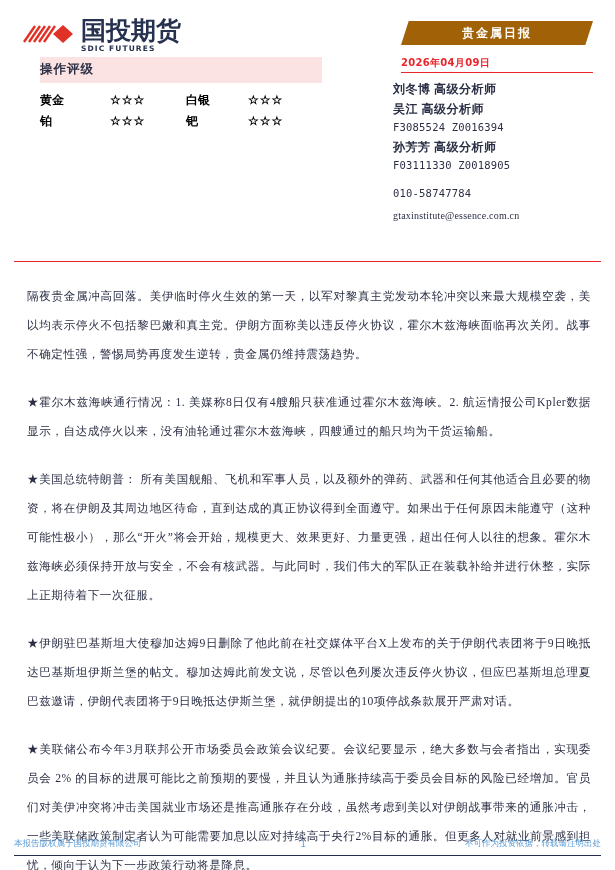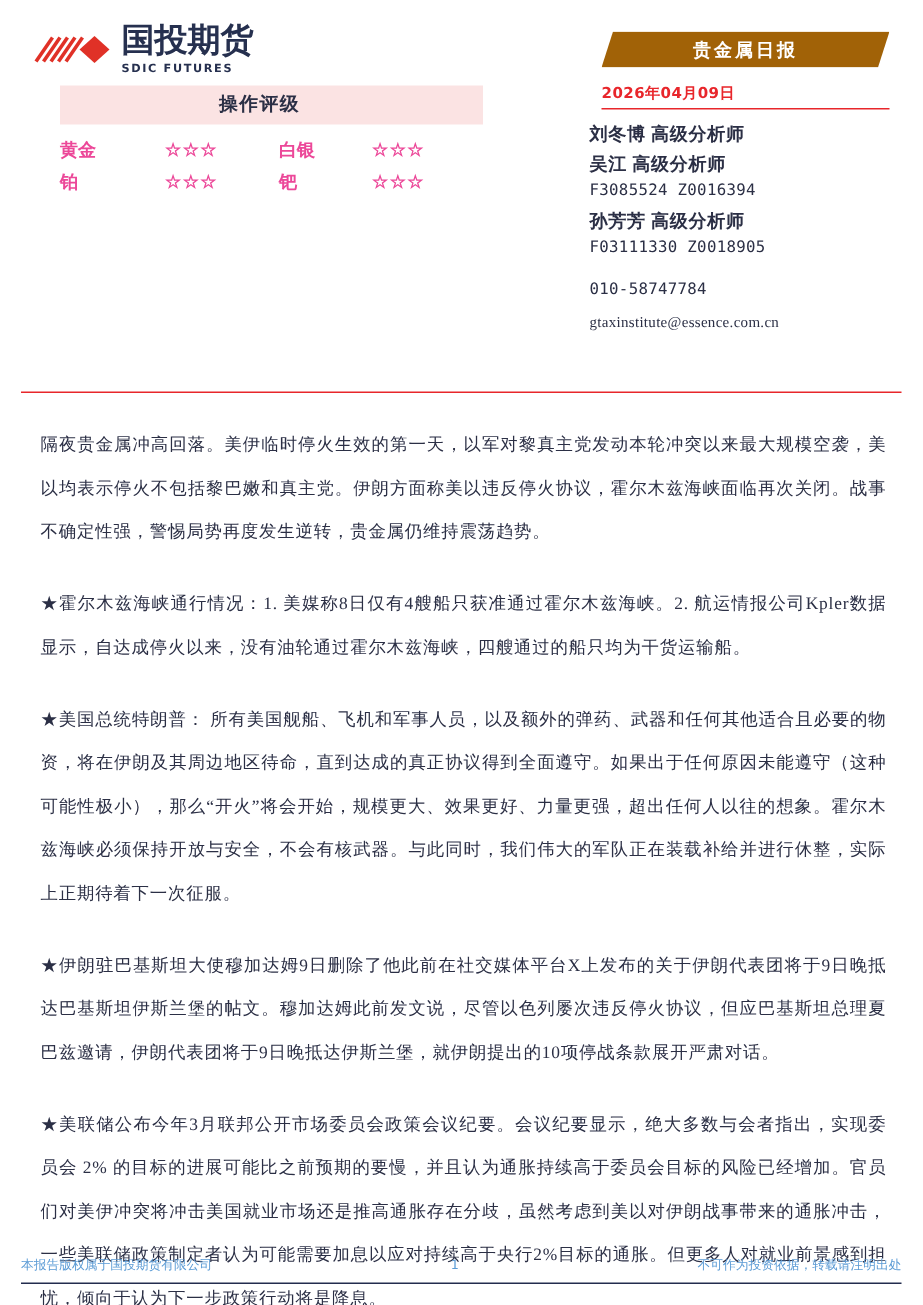--- a/index.html
+++ b/index.html
@@ -34,23 +34,23 @@
     width: 52px;
     height: 28px;
   }
   .logo-mark svg { display: block; }
   .logo-textblock {
     display: flex;
     flex-direction: column;
     line-height: 1;
   }
   .logo-cn {
-    font-family: Liberation Mono, monospace;
-    font-weight: bold;
-    font-size: 22px;
+    font-family: Liberation Serif, serif;
+    font-weight: bold;
+    font-size: 25px;
     letter-spacing: 0px;
     color: #26304f;
   }
   .logo-en {
     font-family: "DejaVu Sans", sans-serif;
     font-weight: bold;
     font-size: 7.5px;
     letter-spacing: 1.1px;
     color: #26304f;
     margin-top: 2px;
@@ -58,37 +58,36 @@
 
   
   .rating {
     position: absolute;
     left: 40px;
     top: 57px;
     width: 282px;
   }
   .rating-title {
     background: #fbe3e3;
-    text-align: center;
     font-size: 12.5px;
     font-weight: bold;
     padding: 4px 16px 5px 0;
     letter-spacing: 1px;
     color: #2b2f45;
   }
   .rating-table {
     width: 100%;
     border-collapse: collapse;
     margin-top: 7px;
   }
   .rating-table td {
     font-size: 12px;
     font-weight: bold;
     padding: 2px 0;
-    color: #ec4899;
+    color: #000000;
     white-space: nowrap;
   }
   .col-name  { width: 70px; padding-left: 0px !important; }
   .col-stars { width: 76px; }
   .col-name2 { width: 62px; }
   .stars { letter-spacing: 1px; font-size: 12px; }
 
   
   .banner {
     position: absolute;

